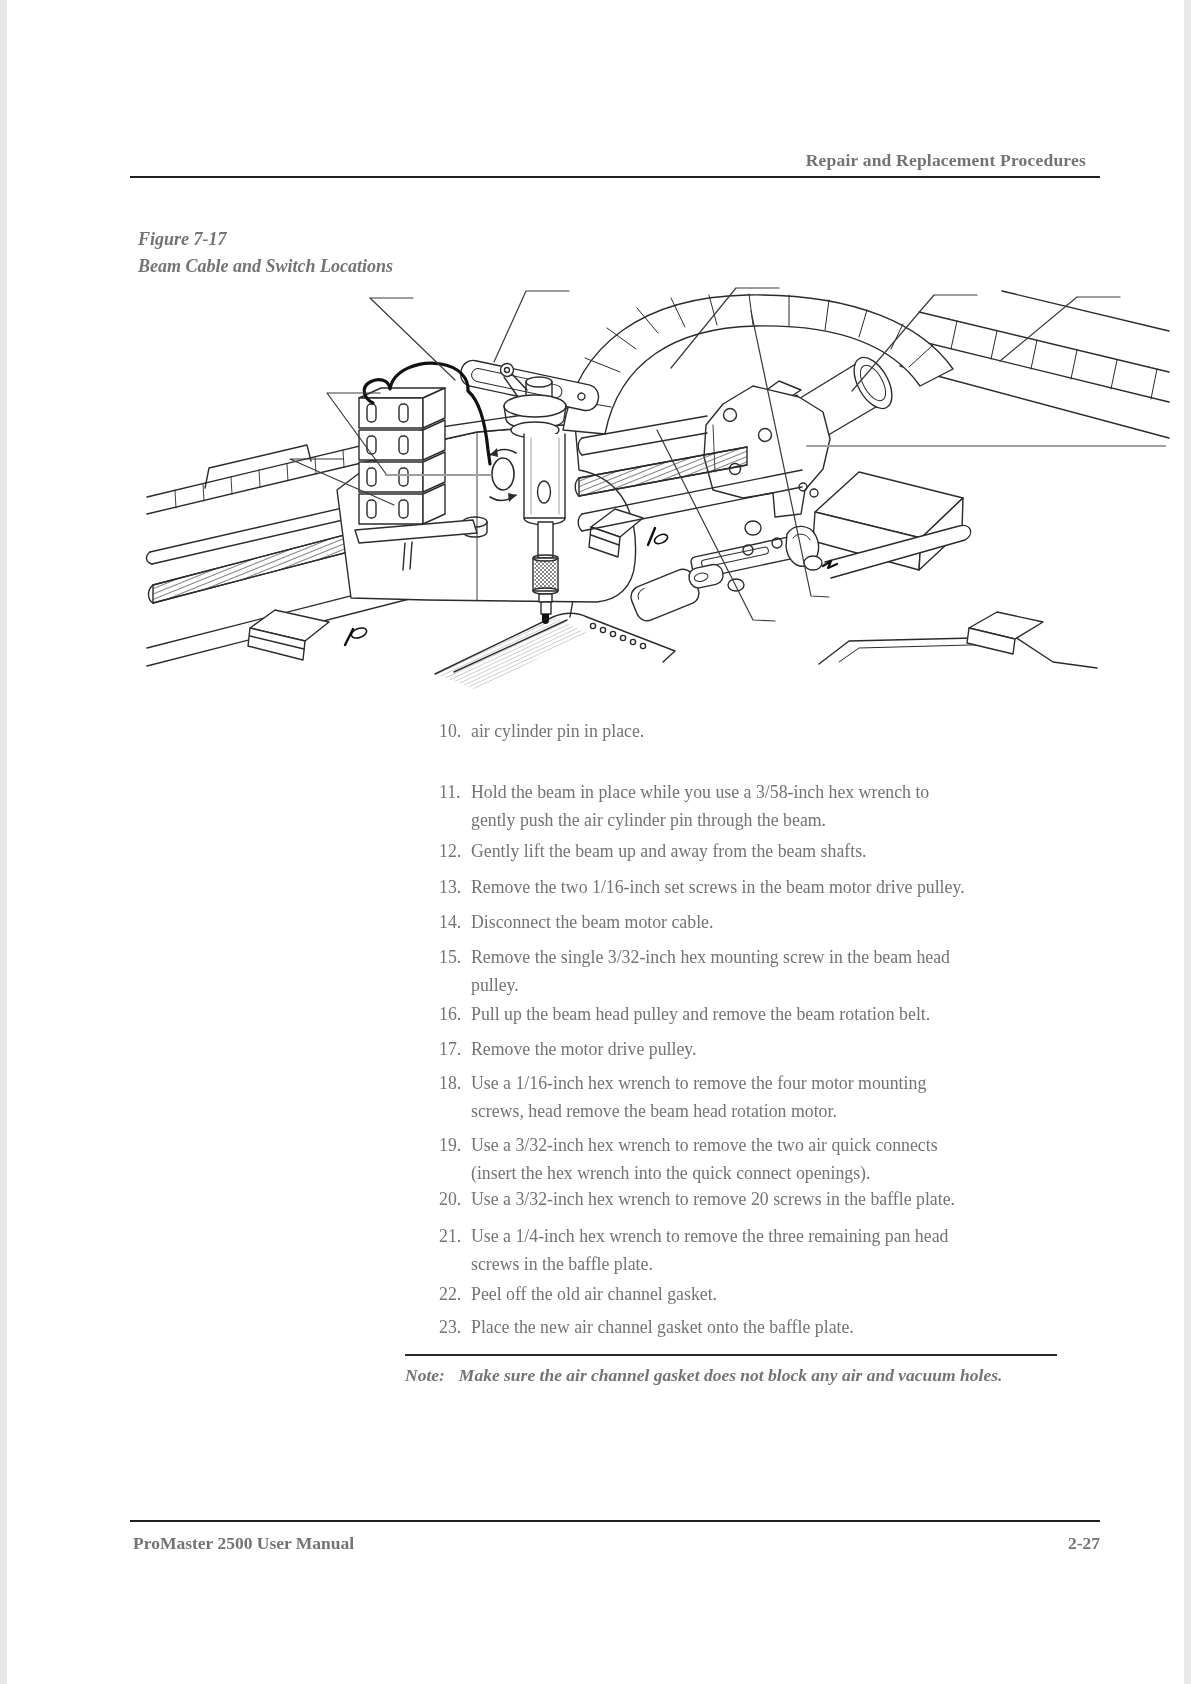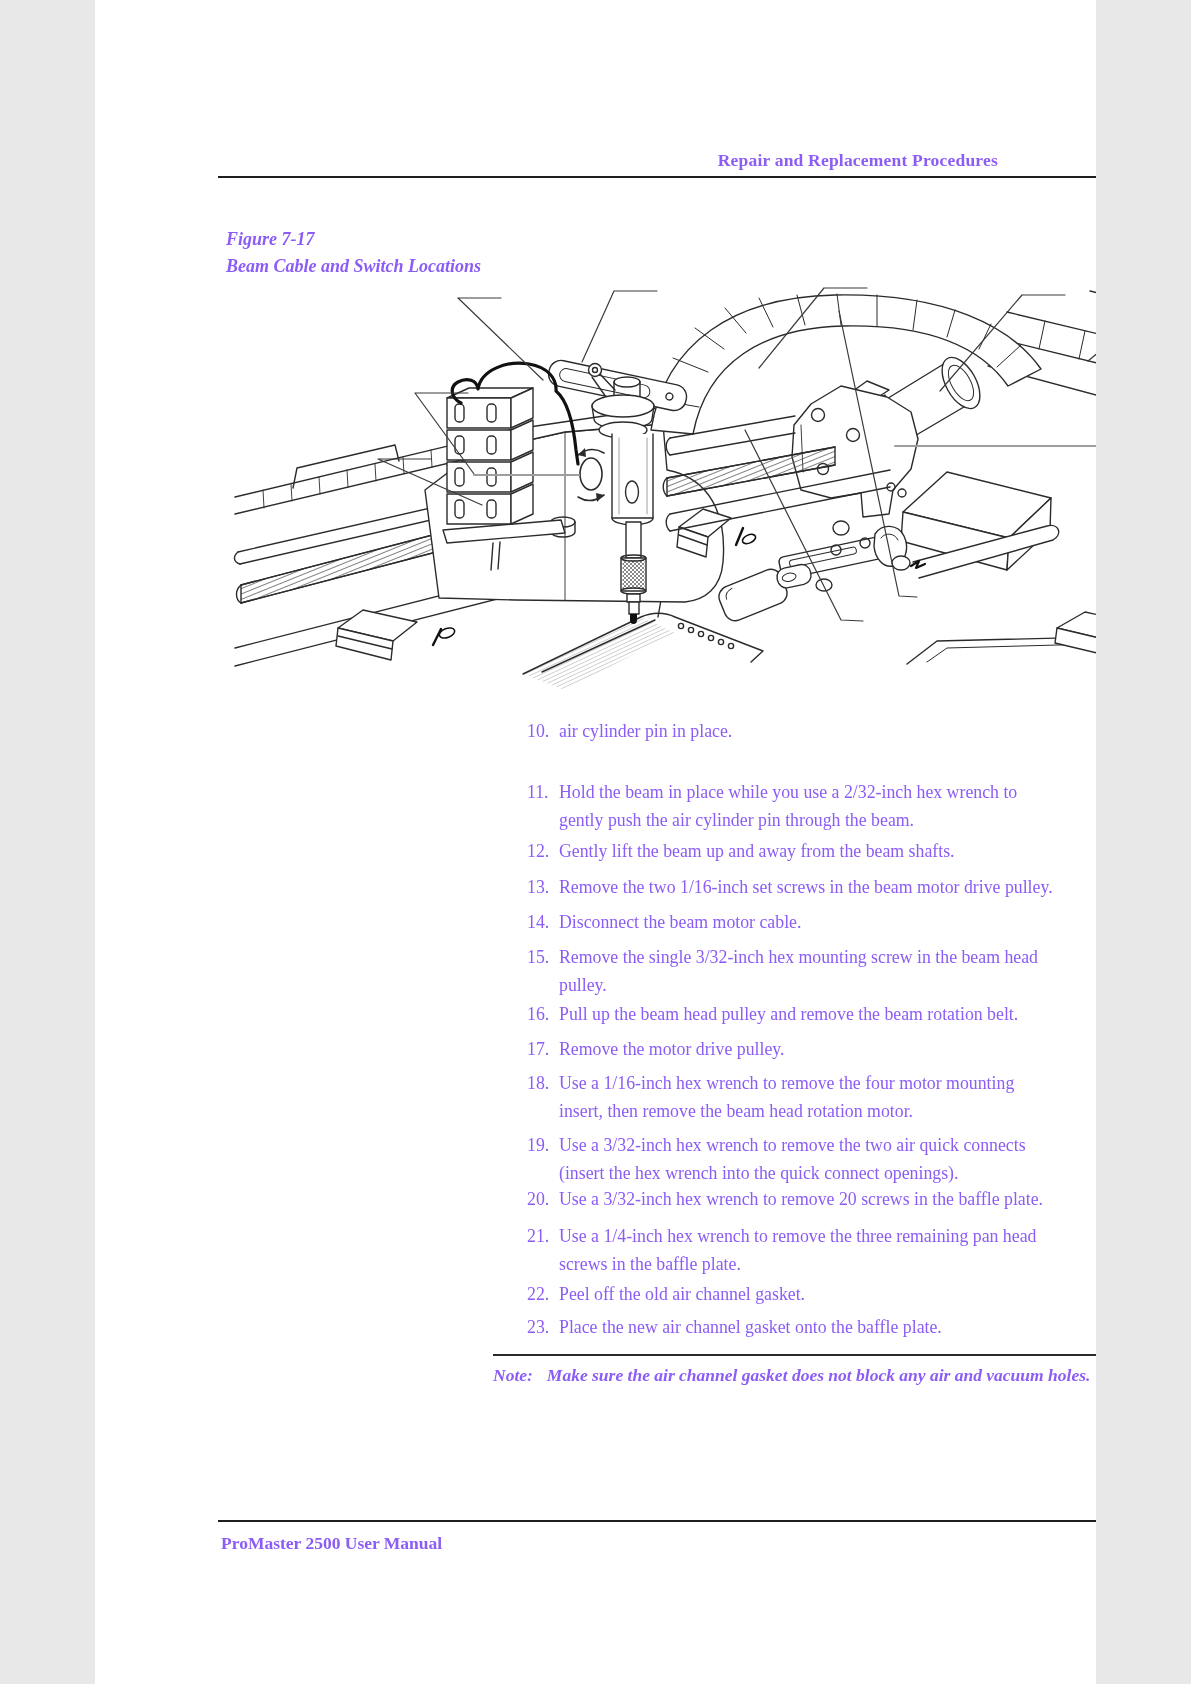--- a/index.html
+++ b/index.html
@@ -1,19 +1,19 @@
 <!DOCTYPE html>
 <html><head>
 <meta charset="utf-8">
 <style>
   html,body{margin:0;padding:0;background:#e8e8e8;}
   .page{
-    position:relative;width:1001px;height:1684px;margin:0 auto;
+    position:relative;width:1177px;height:1684px;margin:0 auto;
     background:#ffffff;overflow:hidden;
-    font-family:"Liberation Serif","DejaVu Serif",serif;color:#8b5cf6;
+    font-family:"Liberation Serif","DejaVu Serif",serif;color:#737373;
   }
   .abs{position:absolute;}
   .running-head{
     top:150px;right:98px;font-size:17.5px;font-weight:bold;letter-spacing:.2px;
   }
   .head-rule{top:176px;left:123px;width:970px;height:2px;background:#1f1f1f;}
   .fig-caption{top:226px;left:131px;font-style:italic;font-weight:bold;font-size:18px;line-height:27px;}
   .steps{top:0;left:16px;width:100%;height:100%;pointer-events:none;padding-left:28px;}
   .step{position:absolute;left:416px;width:690px;font-size:17.8px;}
   .step .num{position:absolute;left:0;top:0;line-height:28px;}
@@ -282,21 +282,21 @@
   <div class="abs steps">
     <div class="step" style="top:717px">
         <span class="num">10.</span>
         <span class="txt">
           <span class="step-line">air cylinder pin in place.</span>
         </span>
       </div>
     <div class="step" style="top:778px">
         <span class="num">11.</span>
         <span class="txt">
-          <span class="step-line">Hold the beam in place while you use a 2/32-inch hex wrench to</span>
+          <span class="step-line">Hold the beam in place while you use a 3/58-inch hex wrench to</span>
           <span class="step-line">gently push the air cylinder pin through the beam.</span>
         </span>
       </div>
     <div class="step" style="top:837px">
         <span class="num">12.</span>
         <span class="txt">
           <span class="step-line">Gently lift the beam up and away from the beam shafts.</span>
         </span>
       </div>
     <div class="step" style="top:873px">
@@ -327,21 +327,21 @@
     <div class="step" style="top:1035px">
         <span class="num">17.</span>
         <span class="txt">
           <span class="step-line">Remove the motor drive pulley.</span>
         </span>
       </div>
     <div class="step" style="top:1069px">
         <span class="num">18.</span>
         <span class="txt">
           <span class="step-line">Use a 1/16-inch hex wrench to remove the four motor mounting</span>
-          <span class="step-line">insert, then remove the beam head rotation motor.</span>
+          <span class="step-line">screws, head remove the beam head rotation motor.</span>
         </span>
       </div>
     <div class="step" style="top:1131px">
         <span class="num">19.</span>
         <span class="txt">
           <span class="step-line">Use a 3/32-inch hex wrench to remove the two air quick connects</span>
           <span class="step-line">(insert the hex wrench into the quick connect openings).</span>
         </span>
       </div>
     <div class="step" style="top:1185px">

